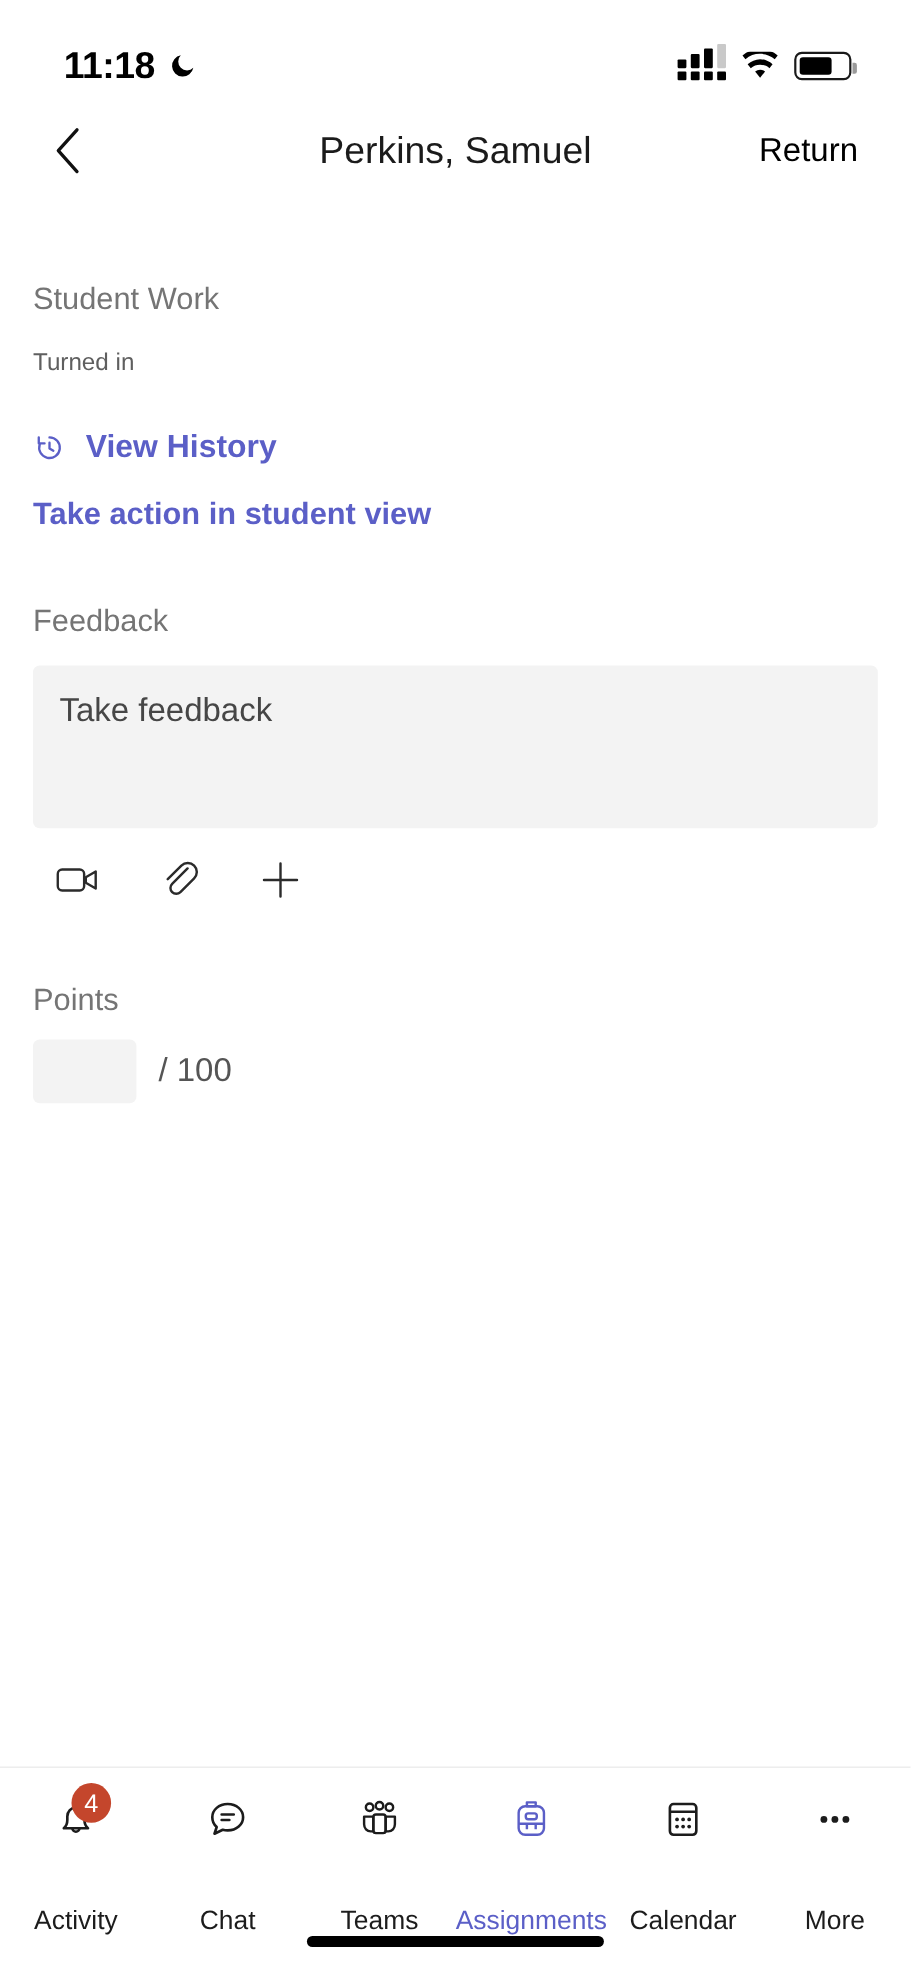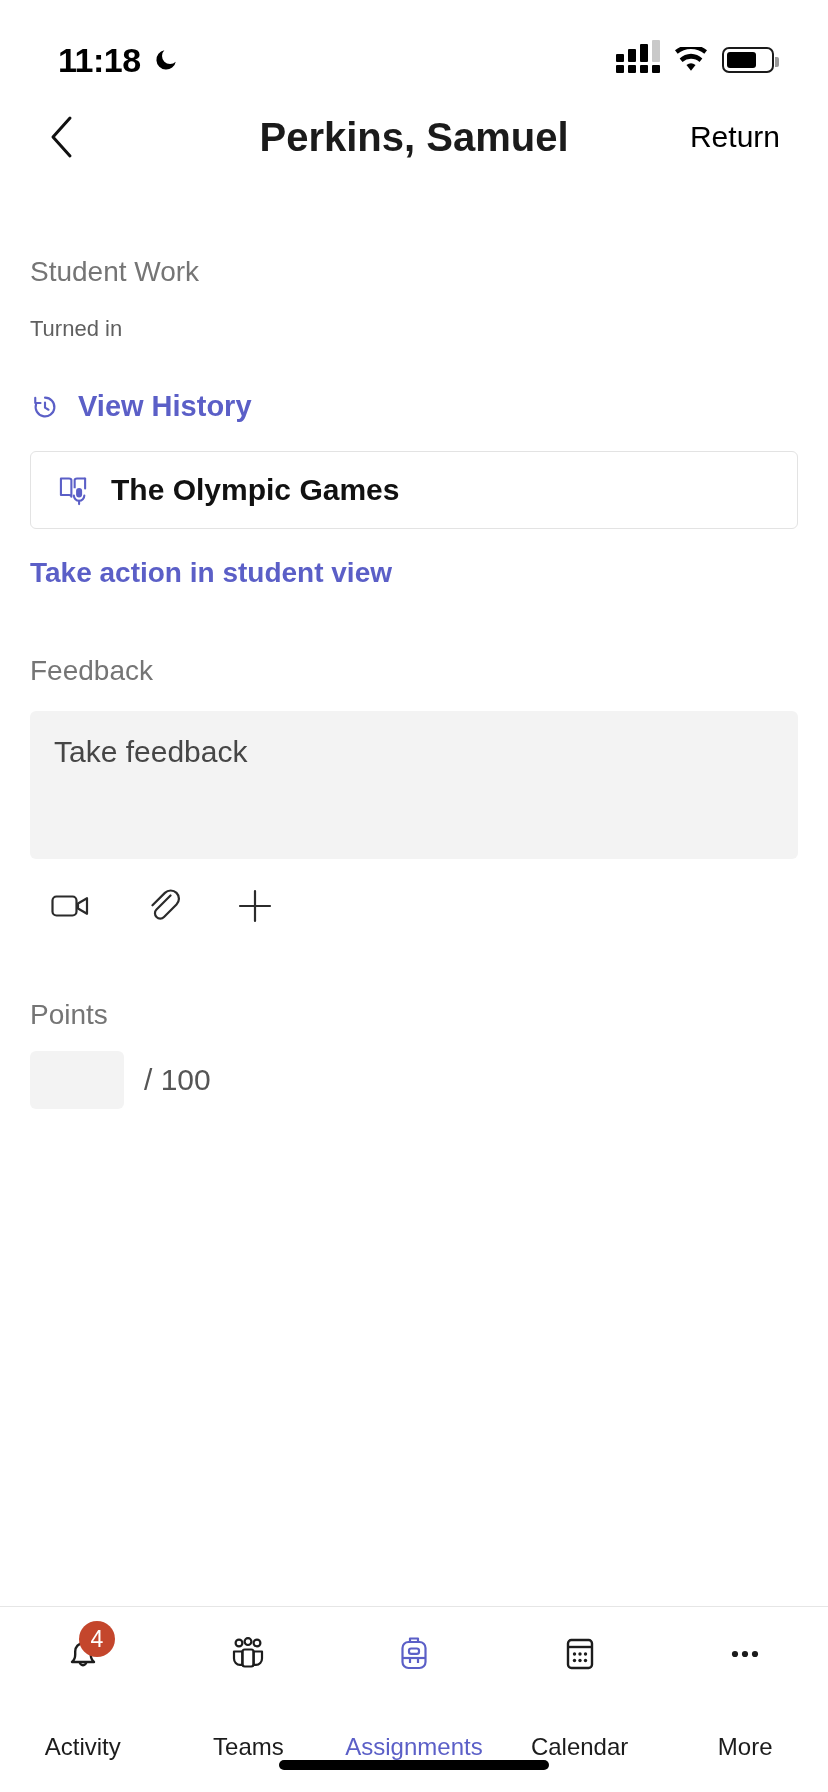--- a/index.html
+++ b/index.html
@@ -31,21 +31,21 @@
   .battery::after{ content:""; position:absolute; right:-7px; top:8px; width:4px; height:10px; background:#9a9a9a; border-radius:0 2px 2px 0; }
   .battery-fill{ height:100%; background:#000; border-radius:3px; }
 
   
   .header {
     height: 90px; display:flex; align-items:center; position:relative; padding: 0 48px;
   }
   .back-btn { width:54px; height:54px; display:flex; align-items:center; justify-content:flex-start; cursor:pointer; }
   .header-title {
     position:absolute; left:0; right:0; text-align:center;
-    font-size: 40px; font-weight:700; color:#1b1b1b; pointer-events:none;
+    font-size: 34px; font-weight:400; color:#1b1b1b; pointer-events:none;
   }
   .return-btn {
     margin-left:auto; font-size:30px; color:#000000; font-weight:400; cursor:pointer; z-index:2;
   }
 
   
   .content { padding: 0 30px; }
   .section-label { font-size:28px; color:#757575; margin-top:74px; }
   .status-text { font-size:22px; color:#5f5f5f; margin-top:28px; }
 
@@ -158,31 +158,20 @@
 
     <div class="history-row">
       <svg class="history-icon" viewBox="0 0 24 24">
         <path d="M12 4.5a7.5 7.5 0 1 1-7.1 5.1" stroke="#5b5fc7" stroke-width="1.7" fill="none" stroke-linecap="round"></path>
         <path d="M4.2 4.6v4.2h4.2" stroke="#5b5fc7" stroke-width="1.7" fill="none" stroke-linecap="round" stroke-linejoin="round"></path>
         <path d="M12 8.4v4.1l2.8 1.7" stroke="#5b5fc7" stroke-width="1.7" fill="none" stroke-linecap="round" stroke-linejoin="round"></path>
       </svg>
       <span class="history-link">View History</span>
     </div>
 
-    <div class="work-card">
-      <svg class="book-icon" viewBox="0 0 26 26">
-        <path d="M3 4.2h6.2c1 0 1.8.5 1.8 1.3v12.6c0-.8-.8-1.3-1.8-1.3H3z" stroke="#5b5fc7" stroke-width="1.6" fill="none" stroke-linejoin="round"></path>
-        <path d="M21.5 4.2h-6.2c-1 0-1.8.5-1.8 1.3v6.2" stroke="#5b5fc7" stroke-width="1.6" fill="none" stroke-linejoin="round"></path>
-        <path d="M21.5 4.2v7.6" stroke="#5b5fc7" stroke-width="1.6" fill="none" stroke-linecap="round"></path>
-        <rect x="14.6" y="11.4" width="4.6" height="7.4" rx="2.3" fill="#5b5fc7"></rect>
-        <path d="M12.9 17.2a4 4 0 0 0 8 0" stroke="#5b5fc7" stroke-width="1.6" fill="none" stroke-linecap="round"></path>
-        <path d="M16.9 21.2v2.6" stroke="#5b5fc7" stroke-width="1.6" stroke-linecap="round"></path>
-      </svg>
-      <span class="work-title">The Olympic Games</span>
-    </div>
 
     <div class="action-link">Take action in student view</div>
 
     <div class="feedback-label">Feedback</div>
     <div class="feedback-box">
       <span class="feedback-placeholder">Take feedback</span>
     </div>
 
     <div class="tool-row">
       <div class="tool-btn">
@@ -217,20 +206,29 @@
       <div class="nav-icon-wrap">
         <svg width="42" height="42" viewBox="0 0 42 42">
           <path d="M10 29h22c-2.6-2-3.2-4.2-3.2-7.4v-3.2c0-4.6-3.4-8.2-7.8-8.2s-7.8 3.6-7.8 8.2v3.2c0 3.2-.6 5.4-3.2 7.4z" stroke="#1c1c1c" stroke-width="2.4" fill="none" stroke-linejoin="round"></path>
           <path d="M17.8 29a3.2 3.2 0 0 0 6.4 0" stroke="#1c1c1c" stroke-width="2.4" fill="none"></path>
         </svg>
         <span class="badge">4</span>
       </div>
       <span class="nav-label">Activity</span>
     </div>
 
+    <div class="nav-item">
+      <div class="nav-icon-wrap">
+        <svg width="42" height="42" viewBox="0 0 42 42">
+          <path d="M21 7c8 0 14 5.4 14 12 0 6.6-6 12-14 12-1.6 0-3.1-.2-4.5-.6L9 34l2-6.1C8.5 25.7 7 22.5 7 19c0-6.6 6-12 14-12z" stroke="#1c1c1c" stroke-width="2.4" fill="none" stroke-linejoin="round"></path>
+          <path d="M15.5 16.5h11 M15.5 21.5h7" stroke="#1c1c1c" stroke-width="2.4" stroke-linecap="round"></path>
+        </svg>
+      </div>
+      <span class="nav-label">Chat</span>
+    </div>
 
     <div class="nav-item">
       <div class="nav-icon-wrap">
         <svg width="46" height="42" viewBox="0 0 46 42">
           <circle cx="14" cy="10" r="3.4" stroke="#1c1c1c" stroke-width="2.2" fill="none"></circle>
           <circle cx="23" cy="8.6" r="3.4" stroke="#1c1c1c" stroke-width="2.2" fill="none"></circle>
           <circle cx="32" cy="10" r="3.4" stroke="#1c1c1c" stroke-width="2.2" fill="none"></circle>
           <path d="M9 18.5v7c0 3.6 2.6 6.4 6 6.4h2.4V18.5z" stroke="#1c1c1c" stroke-width="2.2" fill="none" stroke-linejoin="round"></path>
           <path d="M28.6 18.5v13.4H31c3.4 0 6-2.8 6-6.4v-7z" stroke="#1c1c1c" stroke-width="2.2" fill="none" stroke-linejoin="round"></path>
           <rect x="17.4" y="16.5" width="11.2" height="17" rx="2.4" stroke="#1c1c1c" stroke-width="2.2" fill="none"></rect>

